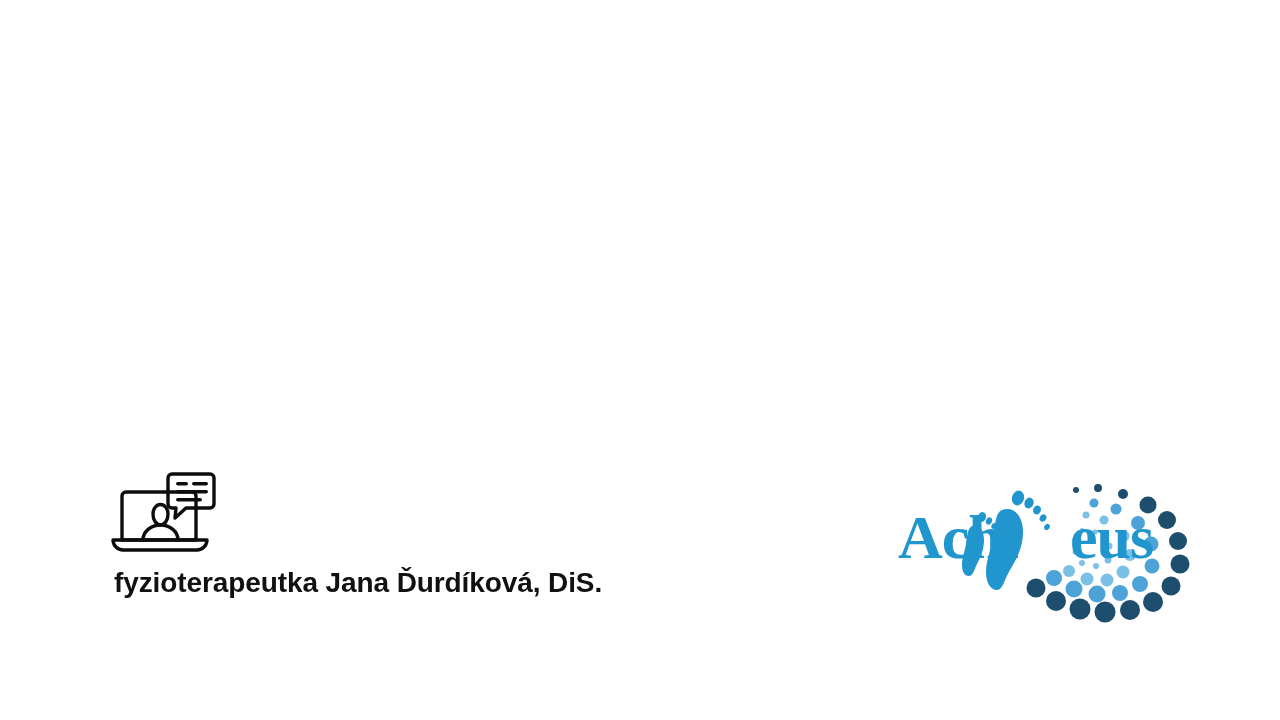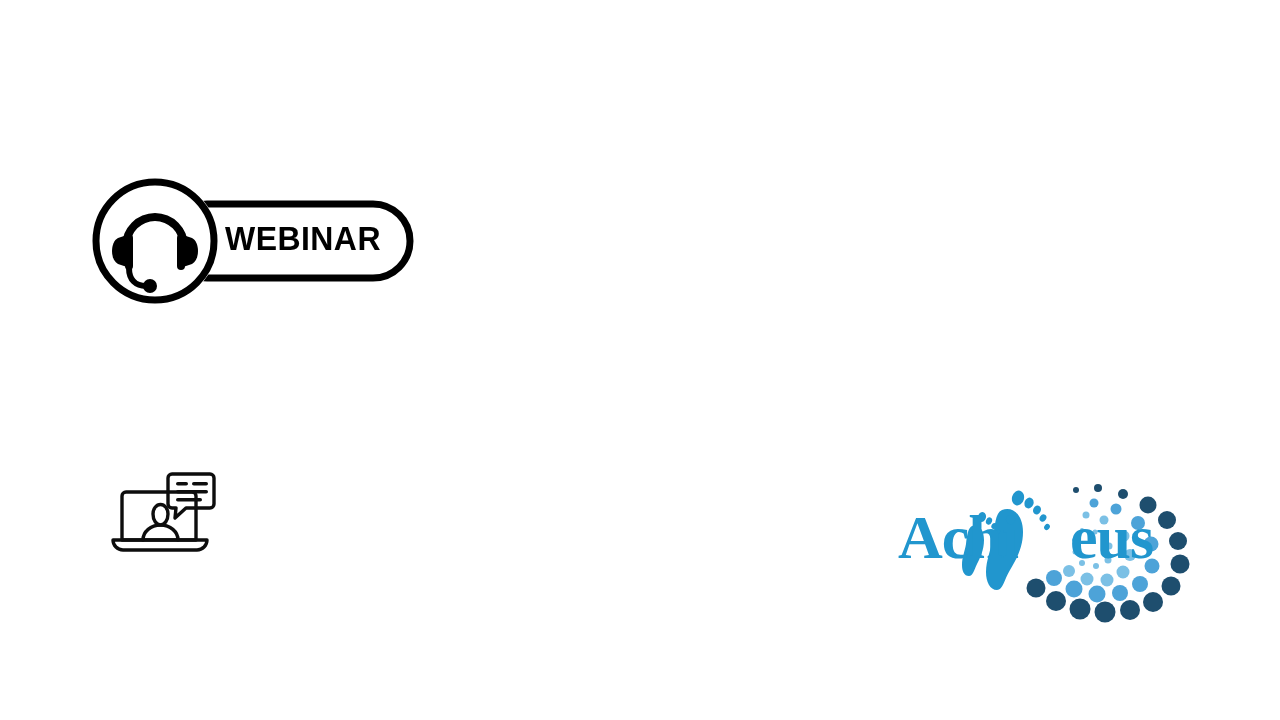--- a/index.html
+++ b/index.html
@@ -109,45 +109,20 @@
   .brand-wordmark .gap {
     display: inline-block;
     width: 52px;
   }
 </style>
 </head>
 <body>
 
 <div class="slide">
 
-  <div class="webinar-badge">
-    <svg width="330" height="130" viewBox="0 0 330 130" xmlns="http://www.w3.org/2000/svg">
-
-      <rect x="78" y="28" width="240" height="74" rx="37" ry="37" fill="#ffffff" stroke="#000000" stroke-width="7"></rect>
-
-      <circle cx="63" cy="65" r="63" fill="#ffffff"></circle>
-
-      <circle cx="63" cy="65" r="59" fill="none" stroke="#000000" stroke-width="7"></circle>
-
-      <g fill="#000000">
-
-        <path d="M30 70 A33 33 0 0 1 96 70 L96 80 L88 80 L88 70 A25 25 0 0 0 38 70 L38 80 L30 80 Z"></path>
-
-        <path d="M26 62 C18 66 18 84 26 88 L38 92 L38 58 Z"></path>
-        <rect x="33" y="58" width="8" height="36" rx="4"></rect>
-
-        <path d="M100 62 C108 66 108 84 100 88 L88 92 L88 58 Z"></path>
-        <rect x="85" y="58" width="8" height="36" rx="4"></rect>
-
-        <path d="M37 92 C37 104 44 110 54 110" fill="none" stroke="#000000" stroke-width="6" stroke-linecap="round"></path>
-        <circle cx="58" cy="110" r="7"></circle>
-      </g>
-    </svg>
-    <div class="webinar-word">WEBINAR</div>
-  </div>
 
 
   <div class="presenter-icon">
     <svg width="110" height="90" viewBox="0 0 110 90" xmlns="http://www.w3.org/2000/svg">
       <g fill="none" stroke="#0d0d0d" stroke-width="3.4" stroke-linejoin="round" stroke-linecap="round">
 
         <path d="M12 26 a4 4 0 0 1 4-4 h66 a4 4 0 0 1 4 4 v44 h-74 Z"></path>
 
         <path d="M3 70 h94 a10 10 0 0 1 -10 10 h-74 a10 10 0 0 1 -10 -10 Z"></path>
 
@@ -159,20 +134,21 @@
       </g>
       <g fill="#0d0d0d">
         <rect x="66" y="12" width="12" height="3.6" rx="1.8"></rect>
         <rect x="82" y="12" width="16" height="3.6" rx="1.8"></rect>
         <rect x="66" y="20" width="32" height="3.6" rx="1.8"></rect>
         <rect x="66" y="28" width="26" height="3.6" rx="1.8"></rect>
       </g>
     </svg>
   </div>
 
+  <div class="presenter-name">fyzioterapeutka Jana Ďurdíková, DiS.</div>
 
   <div class="brand-logo">
     <svg width="310" height="170" viewBox="0 0 310 170" xmlns="http://www.w3.org/2000/svg">
 
       <g>
 
         <circle cx="258" cy="47" r="8.5" fill="#1E4E6E"></circle>
         <circle cx="277" cy="62" r="9" fill="#1E4E6E"></circle>
         <circle cx="288" cy="83" r="9" fill="#1E4E6E"></circle>
         <circle cx="290" cy="106" r="9.5" fill="#1E4E6E"></circle>

